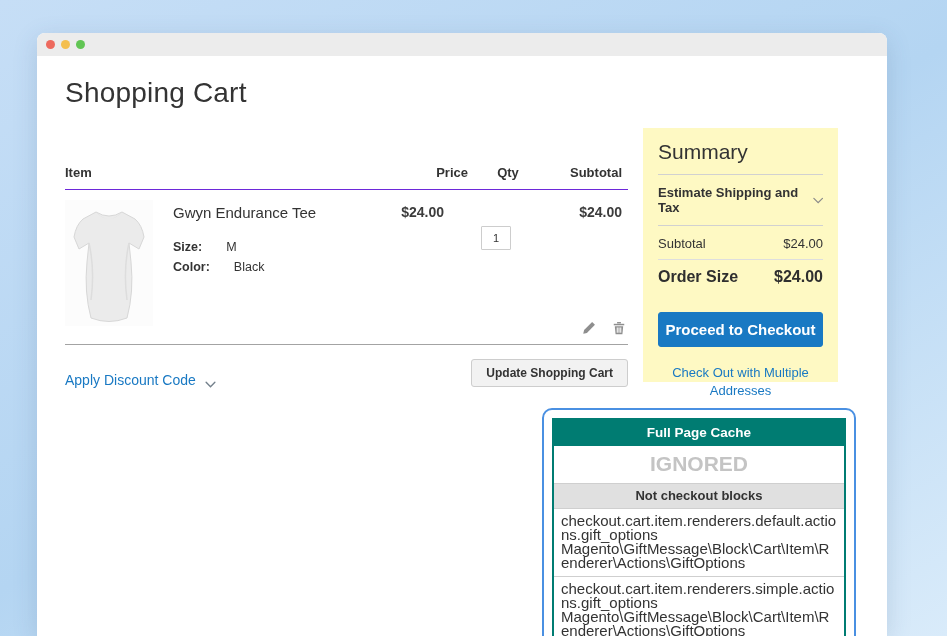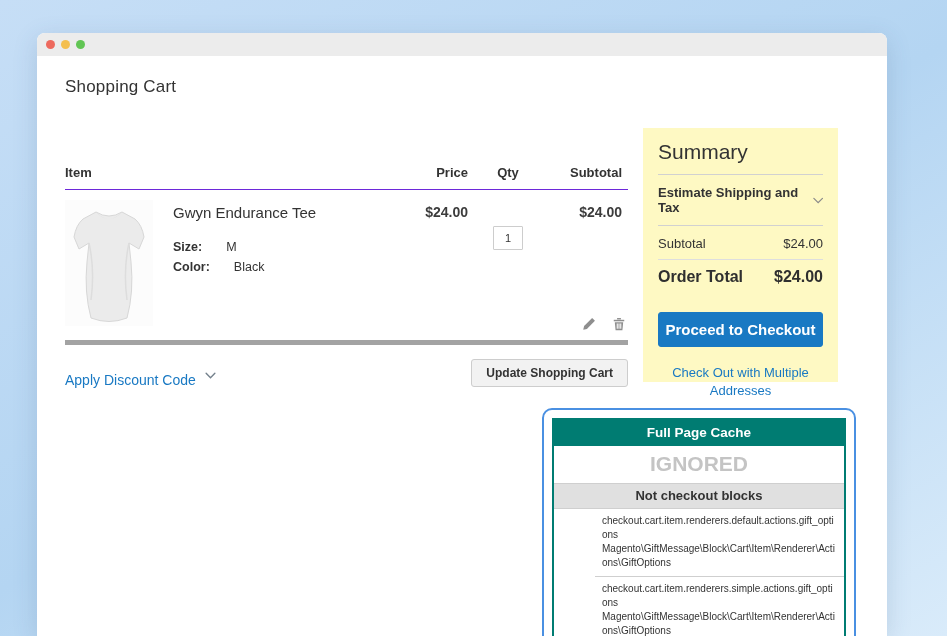--- a/index.html
+++ b/index.html
@@ -25,37 +25,37 @@
     display:flex; align-items:center; padding-left:9px; gap:6px;
   }
   .dot { width:9px; height:9px; border-radius:50%; }
   .dot-red    { background:#ed6a5e; }
   .dot-yellow { background:#f4bf4f; }
   .dot-green  { background:#61c554; }
 
   
   .page-title {
     position:absolute; left:28px; top:44px;
-    font-size:17px; font-weight:300; color:#333; letter-spacing:.2px;
+    font-size:28px; font-weight:300; color:#333; letter-spacing:.2px;
   }
 
   
   .cart-table { position:absolute; left:28px; top:108px; width:563px; }
   .thead {
     display:flex; align-items:flex-end; padding-bottom:9px;
     border-bottom:1px solid #6d28d9;
     font-size:13px; font-weight:bold; color:#333;
   }
   .col-item  { flex:1; text-align:left; }
   .col-price { width:100px; text-align:right; }
   .col-qty   { width:64px;  text-align:center; margin-left:8px;margin-top:24px; }
   .col-sub   { width:88px;  text-align:right; padding-right:6px; }
 
   .item-row { position:relative; display:flex; padding-top:10px; height:155px;
-              border-bottom:5px solid #a3a3a3; }
+              border-bottom:1px solid #a3a3a3;gap:12px; }
   .item-cell { flex:1; display:flex; gap:20px; }
   .item-photo { width:88px; height:126px; flex:0 0 88px; }
   .item-info { padding-top:4px; }
   .item-name { font-size:15px; color:#333; }
   .item-opts { margin-top:16px; font-size:12.5px; line-height:20px; }
   .opt-label { font-weight:bold; margin-right:24px; }
   .price-text { font-size:14px; font-weight:bold; color:#3c3c3c; padding-top:4px; }
   .qty-cell { padding-top:2px; }
   .qty-input {
     width:30px; height:24px; border:1px solid #cdcdcd; border-radius:1px;
@@ -71,21 +71,21 @@
   .table-foot { display:flex; justify-content:flex-end; margin-top:14px; }
   .update-btn {
     background:#f2f2f2; border:1px solid #cdcdcd; border-radius:3px;
     font-size:12px; font-weight:bold; color:#333;
     padding:6px 14px; cursor:pointer;
     font-family:"Liberation Sans","DejaVu Sans",sans-serif;
   }
 
   .discount-toggle {
     position:absolute; left:28px; top:339px;
-    display:flex; align-items:flex-start; gap:9px;
+    display:flex; align-items:flex-end; gap:9px;
     font-size:14px; color:#1979c3; cursor:pointer;
   }
   .chev { width:11px; height:7px; }
 
   
   .summary {
     position:absolute; left:606px; top:95px; width:195px; height:254px;
     background:#fef9c3; padding:12px 15px 0 15px;
   }
   .summary-title { font-size:21px; font-weight:300; color:#333; }
@@ -129,22 +129,22 @@
   .cache-status {
     text-align:center; font-size:21px; font-weight:bold; color:#c4c4c4;
     padding:6px 0 7px 0;
   }
   .cache-section-title {
     background:#e0e0e0; border-top:1px solid #cfcfcf; border-bottom:1px solid #cfcfcf;
     text-align:center; font-size:13px; font-weight:bold; color:#333;
     padding:4px 0 5px 0;
   }
   .cache-block {
-    font-size:10px; line-height:14px; color:#333;
-    padding:5px 7px 6px 7px; word-break:break-all;margin-left:41px;
+    font-size:15px; line-height:14px; color:#333;
+    padding:5px 7px 6px 7px; word-break:break-all;
   }
   .cache-block + .cache-block { border-top:1px solid #cfcfcf; }
 </style>
 </head>
 <body>
 
 <div class="stage">
   <div class="window">
 
     <div class="titlebar">
@@ -233,21 +233,21 @@
           <path d="M1 1.5 L6 6.5 L11 1.5" stroke="#8a8a8a" stroke-width="1.4" fill="none" stroke-linecap="round"></path>
         </svg>
       </div>
       <hr class="hr">
       <div class="sum-row">
         <span>Subtotal</span>
         <span>$24.00</span>
       </div>
       <hr class="hr2">
       <div class="total-row">
-        <span>Order Total</span>
+        <span>Order Size</span>
         <span>$24.00</span>
       </div>
       <button class="checkout-btn">Proceed to Checkout</button>
       <a class="multi-link">Check Out with Multiple Addresses</a>
     </div>
 
     <div class="cache-box">
       <div class="cache-inner">
         <div class="cache-header">Full Page Cache</div>
         <div class="cache-status">IGNORED</div>

